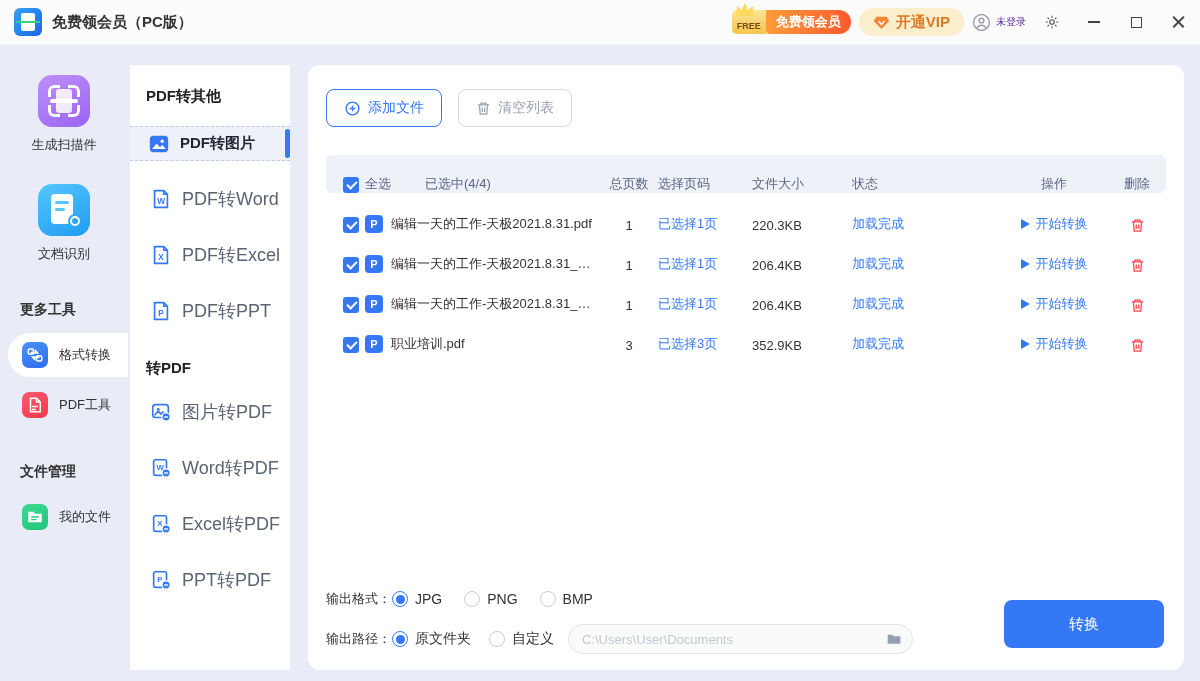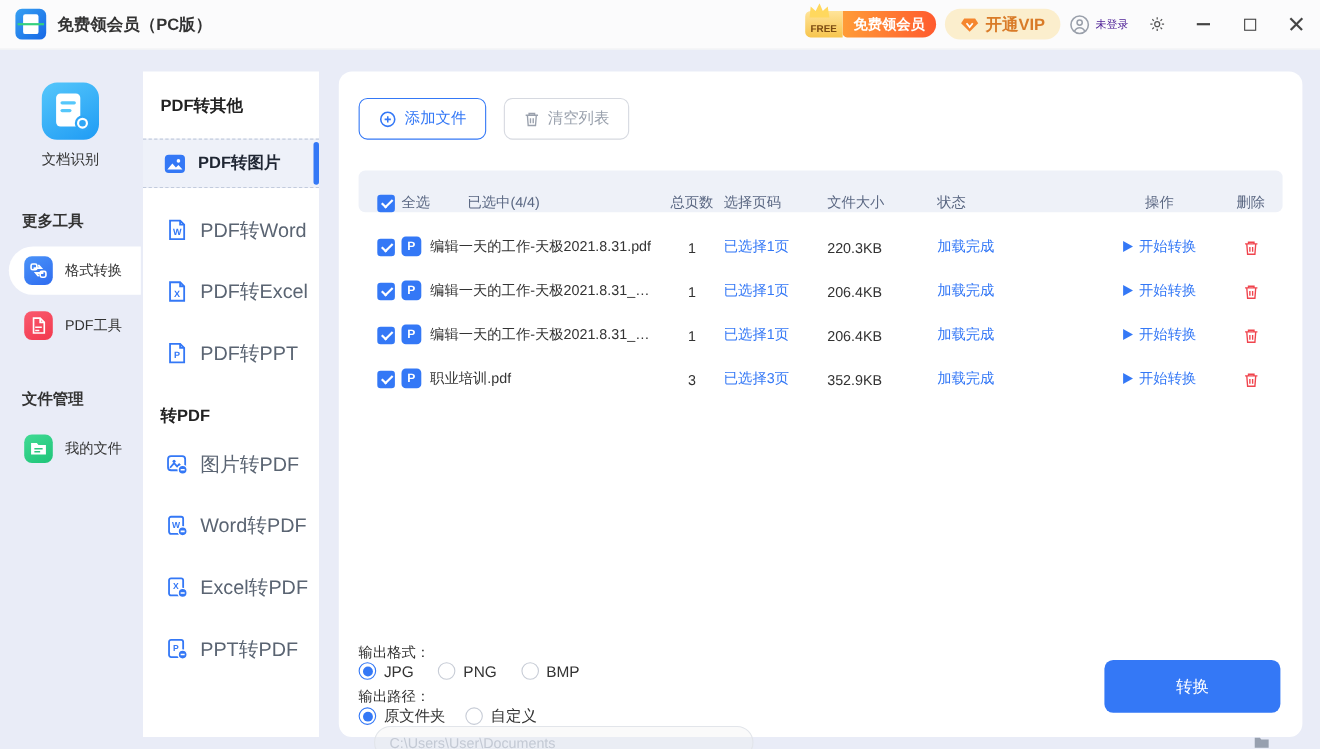--- a/index.html
+++ b/index.html
@@ -62,21 +62,21 @@
   .ic-pdftool { background:linear-gradient(150deg,#fa5a6e,#f2394e); }
   .ic-myfiles { background:linear-gradient(150deg,#40da94,#1fc478); }
   .ic-convert svg,.ic-pdftool svg,.ic-myfiles svg { position:absolute; left:4px; top:4px; }
 
   
   .sub-sidebar { width:160px; flex-shrink:0; background:#fff; border-radius:0; margin:20px 0 11px 2px; padding-top:22px; overflow:hidden; }
   .sub-header { font-size:15px; font-weight:bold; color:#222; padding-left:16px; margin-bottom:20px; }
   .sub-header.second { margin-top:34px; }
   .sub-item { display:flex; align-items:center; gap:10px; padding-left:20px; height:28px; margin-bottom:28px; cursor:pointer; }
   .sub-item .label { font-size:18px; color:#5a6472; }
-  .sub-item.selected { height:45px; margin:0 0 24px 0; padding-left:18px; background:#eef1f9; border-top:1px dashed #c2cbdd; border-bottom:1px dashed #c2cbdd; position:relative; }
+  .sub-item.selected { height:35px; margin:0 0 24px 0; padding-left:18px; background:#eef1f9; border-top:1px dashed #c2cbdd; border-bottom:1px dashed #c2cbdd; position:relative; }
   .sub-item.selected .label { font-size:15px; font-weight:bold; color:#1f2633; }
   .sub-item.selected .active-bar { position:absolute; right:0; top:2px; bottom:2px; width:5px; background:#3478f6; border-radius:3px; }
 
   
   .main-panel { flex:1; background:#fff; border-radius:12px; margin:20px 16px 11px 18px; display:flex; flex-direction:column; padding:24px 18px 12px 18px; min-width:0; }
   .toolbar { display:flex; gap:16px; margin-bottom:28px; }
   .btn { height:38px; border-radius:8px; display:flex; align-items:center; gap:7px; padding:0 17px; font-size:14px; background:#fff; cursor:pointer; }
   .btn-add { border:1px solid #3478f6; color:#3478f6;justify-content:space-between; }
   .btn-clear { border:1px solid #d6d9e0; color:#9aa1ad; }
 
@@ -96,21 +96,21 @@
   .head-gap { margin-left:26px; }
   .link-blue { color:#3478f6; }
   .checkbox { width:16px; height:16px; border-radius:3px; background:#3478f6; position:relative; cursor:pointer; flex-shrink:0; }
   .checkbox::after { content:""; position:absolute; left:3.5px; top:4px; width:8px; height:4px; border-left:2px solid #fff; border-bottom:2px solid #fff; transform:rotate(-45deg); }
   .p-badge { width:18px; height:18px; border-radius:4px; background:#3478f6; color:#fff; font-size:11px; font-weight:bold; display:flex; align-items:center; justify-content:center; flex-shrink:0; }
   .play { width:0; height:0; border-left:9px solid #3478f6; border-top:5.5px solid transparent; border-bottom:5.5px solid transparent; }
   .trash-btn { color:#f0444d; display:flex; cursor:pointer; }
 
   
   .output-area { margin-top:auto; position:relative; padding:0 0 4px 0; }
-  .opt-row { display:flex; height:30px; margin-top:10px; font-size:13px; color:#333;flex-direction:column; }
+  .opt-row { display:flex; align-items:center; height:30px; margin-top:10px; font-size:13px; color:#333; }
   .opt-label { width:66px; font-size:13px; color:#333; }
   .radio-group { display:flex; align-items:center; gap:22px; }
   .radio-opt { display:flex; align-items:center; gap:7px; cursor:pointer; font-size:14px; color:#333; }
   .radio { width:16px; height:16px; border-radius:50%; border:1.5px solid #c7ccd6; background:#fff; position:relative; flex-shrink:0; }
   .radio.on { border-color:#3478f6; }
   .radio.on::after { content:""; position:absolute; inset:2.5px; border-radius:50%; background:#3478f6; }
   .path-input-wrap { position:relative; margin-left:14px; }
   .path-input { width:345px; height:30px; border:1px solid #e2e5ea; border-radius:15px; padding:0 34px 0 13px; font-size:13px; color:#333; outline:none; font-family:"Liberation Sans","DejaVu Sans",sans-serif; }
   .path-input::placeholder { color:#c3c9d4; }
   .folder-ic { position:absolute; right:11px; top:7px; }
@@ -172,20 +172,28 @@
         <div class="ctl">
             <div class="close-glyph"></div>
           </div>
       </div>
     </div>
   </div>
 
   <div class="app-body">
 
     <div class="left-sidebar">
+      <div class="big-item">
+        <div class="big-ic ic-scan">
+          <div class="page"></div>
+            <div class="bracket"></div>
+            <div class="bar"></div>
+        </div>
+        <div class="label">生成扫描件</div>
+      </div>
 
       <div class="big-item">
         <div class="big-ic ic-ocr">
           <div class="page"></div>
             <div class="l1"></div>
             <div class="l2"></div>
             <div class="eye"></div>
             <div class="pupil"></div>
         </div>
         <div class="label">文档识别</div>

